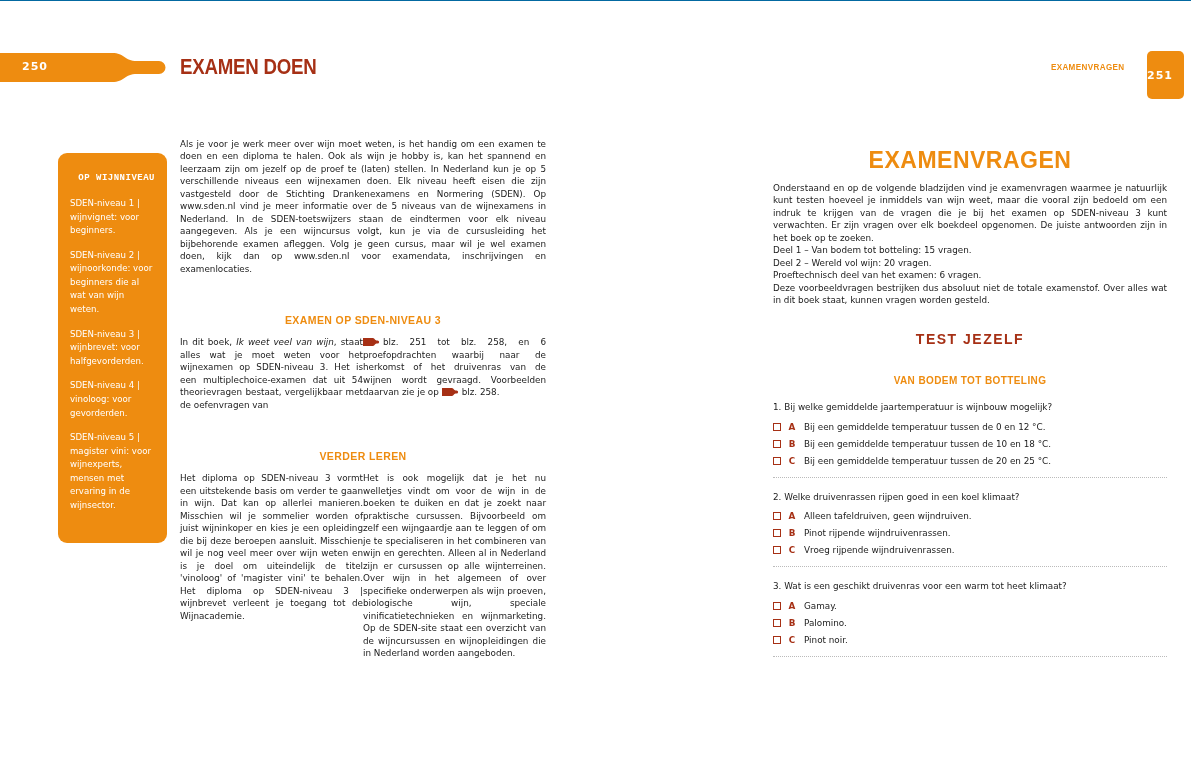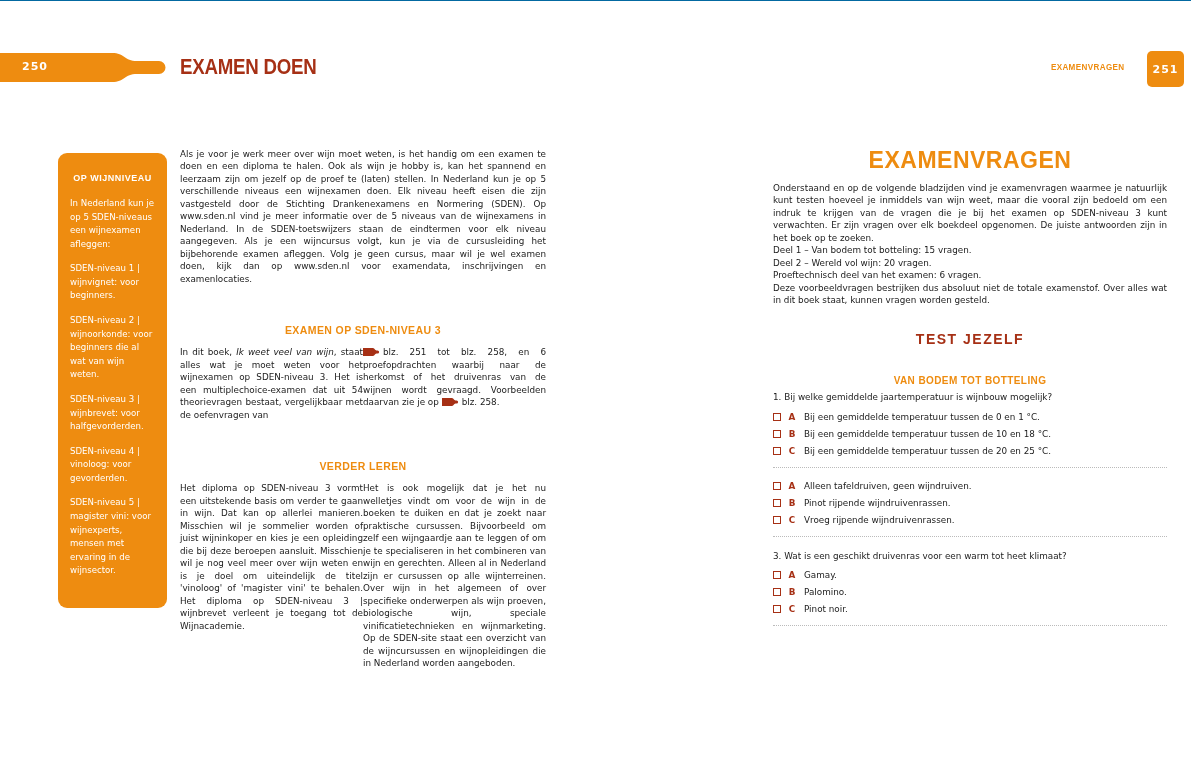--- a/index.html
+++ b/index.html
@@ -16,55 +16,55 @@
   
   .band{position:absolute;left:0;top:52px;width:172px;height:29px;}
   .band .page-num{position:absolute;left:22px;top:7px;color:#fff;font-size:11px;font-weight:bold;letter-spacing:1px;}
   .left-title{position:absolute;left:180px;top:53px;font-size:22px;font-weight:bold;color:var(--dark-red);
     letter-spacing:-0.3px;transform:scaleX(0.85);transform-origin:left top;white-space:nowrap;
     font-family:"Liberation Sans",sans-serif;}
 
   
   .right-header-label{position:absolute;right:66px;top:61px;font-size:8.5px;font-weight:bold;color:var(--orange);
     letter-spacing:0.4px;transform:scaleX(0.95);transform-origin:right top;font-family:"Liberation Sans",sans-serif;}
-  .page-box{position:absolute;right:7px;top:50px;width:37px;height:36px;background:var(--orange);
-    border-radius:5px;display:flex;align-items:center;justify-content:center;}
+  .page-box{position:absolute;right:7px;top:50px;width:37px;height:48px;background:var(--orange);
+    border-radius:5px;display:flex;align-items:center;justify-content:flex-start;}
   .page-box span{color:#fff;font-size:11px;font-weight:bold;letter-spacing:1px;}
 
   
   .sidebar{position:absolute;left:58px;top:152px;width:109px;background:var(--orange);border-radius:9px;
     padding:20px 12px 18px;color:#fff;}
-  .sidebar h4{font-size:9px;font-weight:bold;text-align:center;letter-spacing:0.5px;margin-bottom:14px;
-    font-family:Liberation Sans, sans-serif;}
+  .sidebar h4{font-size:9px;font-weight:bold;text-align:right;letter-spacing:0.5px;margin-bottom:14px;
+    font-family:Liberation Mono, monospace;}
   .sidebar p{font-size:8.6px;line-height:1.58;margin-bottom:11px;}
   .sidebar p:last-child{margin-bottom:12px;}
 
   
-  .left-main{position:absolute;left:180px;top:147px;width:366px;}
+  .left-main{position:absolute;left:180px;top:137px;width:366px;}
   .body{font-size:8.8px;line-height:1.42;color:var(--text);}
   .just{text-align:justify;}
   .subhead{font-size:10.5px;font-weight:bold;color:var(--orange);text-align:center;letter-spacing:0.4px;
     margin:39px 0 10px;font-family:"Liberation Sans",sans-serif;}
   .twocol{display:flex;gap:0;}
   .twocol .col{flex:1;}
   em{font-style:italic;}
 
   .bottle{display:inline-block;vertical-align:-1px;margin-right:3px;line-height:0;}
 
   
   .right-main{position:absolute;left:773px;top:146px;width:394px;}
   .big-title{font-size:23px;font-weight:bold;color:var(--orange);text-align:center;letter-spacing:0.5px;
     margin-bottom:8px;font-family:"Liberation Sans",sans-serif;}
   .test-title{font-size:14px;font-weight:bold;color:var(--dark-red);text-align:center;letter-spacing:1.5px;
     margin-top:24px;font-family:"Liberation Sans",sans-serif;}
   .deel{margin-top:26px;text-align:center;}
   .deel div{font-size:10px;font-weight:bold;color:var(--orange);letter-spacing:0.4px;line-height:1.65;
     font-family:"Liberation Sans",sans-serif;}
 
-  .question{margin-top:2px;}
+  .question{margin-top:12px;}
   .q-text{font-size:8.8px;line-height:1.42;margin-bottom:8px;}
   .option{display:flex;align-items:center;margin:7px 0;}
   .checkbox{width:8px;height:8px;border:1.2px solid var(--dark-red);display:inline-block;flex:0 0 auto;}
   .opt-letter{color:var(--dark-red);font-weight:bold;font-size:8.8px;width:12px;text-align:center;margin:0 6px 0 5px;flex:0 0 auto;}
   .opt-text{font-size:8.8px;}
   .dotted-sep{border-top:1px dotted var(--dotted);margin:11px 0 13px;height:0;}
 </style>
 </head>
 <body>
 
@@ -78,21 +78,20 @@
   </div>
   <div class="left-title">EXAMEN DOEN</div>
 
   <div class="right-header-label">EXAMENVRAGEN</div>
   <div class="page-box">
     <span>251</span>
   </div>
 
   <aside class="sidebar">
     <h4>OP WIJNNIVEAU</h4>
-    <p>In Nederland kun je op 5 SDEN-niveaus een wijnexamen afleggen:</p>
     <p>SDEN-niveau 1 | wijnvignet: voor beginners.</p>
     <p>SDEN-niveau 2 | wijnoorkonde: voor beginners die al wat van wijn weten.</p>
     <p>SDEN-niveau 3 | wijnbrevet: voor halfgevorderden.</p>
     <p>SDEN-niveau 4 | vinoloog: voor gevorderden.</p>
     <p>SDEN-niveau 5 | magister vini: voor wijnexperts, mensen met ervaring in de wijnsector.</p>
   </aside>
 
   <div class="left-main">
     <p class="body just">Als je voor je werk meer over wijn moet weten, is het handig om een examen te doen en een diploma te halen. Ook als wijn je hobby is, kan het spannend en leerzaam zijn om jezelf op de proef te (laten) stellen. In Nederland kun je op 5 verschillende niveaus een wijnexamen doen. Elk niveau heeft eisen die zijn vastgesteld door de Stichting Drankenexamens en Normering (SDEN). Op www.sden.nl vind je meer informatie over de 5 niveaus van de wijnexamens in Nederland. In de SDEN-toetswijzers staan de eindtermen voor elk niveau aangegeven. Als je een wijncursus volgt, kun je via de cursusleiding het bijbehorende examen afleggen. Volg je geen cursus, maar wil je wel examen doen, kijk dan op www.sden.nl voor examendata, inschrijvingen en examenlocaties.</p>
 
@@ -132,36 +131,37 @@
     <h2 class="test-title">TEST JEZELF</h2>
     <div class="deel">
       <div>VAN BODEM TOT BOTTELING</div>
     </div>
 
     <div class="question">
       <p class="q-text"><span>1.</span> <span>Bij welke gemiddelde jaartemperatuur is wijnbouw mogelijk?</span></p>
       <div class="option">
         <span class="checkbox"></span>
         <span class="opt-letter">A</span>
-        <span class="opt-text">Bij een gemiddelde temperatuur tussen de 0 en 1 °C.</span>
+        <span class="opt-text">Bij een gemiddelde temperatuur tussen de 0 en 12 °C.</span>
       </div>
       <div class="option">
         <span class="checkbox"></span>
         <span class="opt-letter">B</span>
         <span class="opt-text">Bij een gemiddelde temperatuur tussen de 10 en 18 °C.</span>
       </div>
       <div class="option">
         <span class="checkbox"></span>
         <span class="opt-letter">C</span>
         <span class="opt-text">Bij een gemiddelde temperatuur tussen de 20 en 25 °C.</span>
       </div>
     </div>
     <div class="dotted-sep"></div>
 
     <div class="question">
+      <p class="q-text"><span>2.</span> <span>Welke druivenrassen rijpen goed in een koel klimaat?</span></p>
       <div class="option">
         <span class="checkbox"></span>
         <span class="opt-letter">A</span>
         <span class="opt-text">Alleen tafeldruiven, geen wijndruiven.</span>
       </div>
       <div class="option">
         <span class="checkbox"></span>
         <span class="opt-letter">B</span>
         <span class="opt-text">Pinot rijpende wijndruivenrassen.</span>
       </div>

